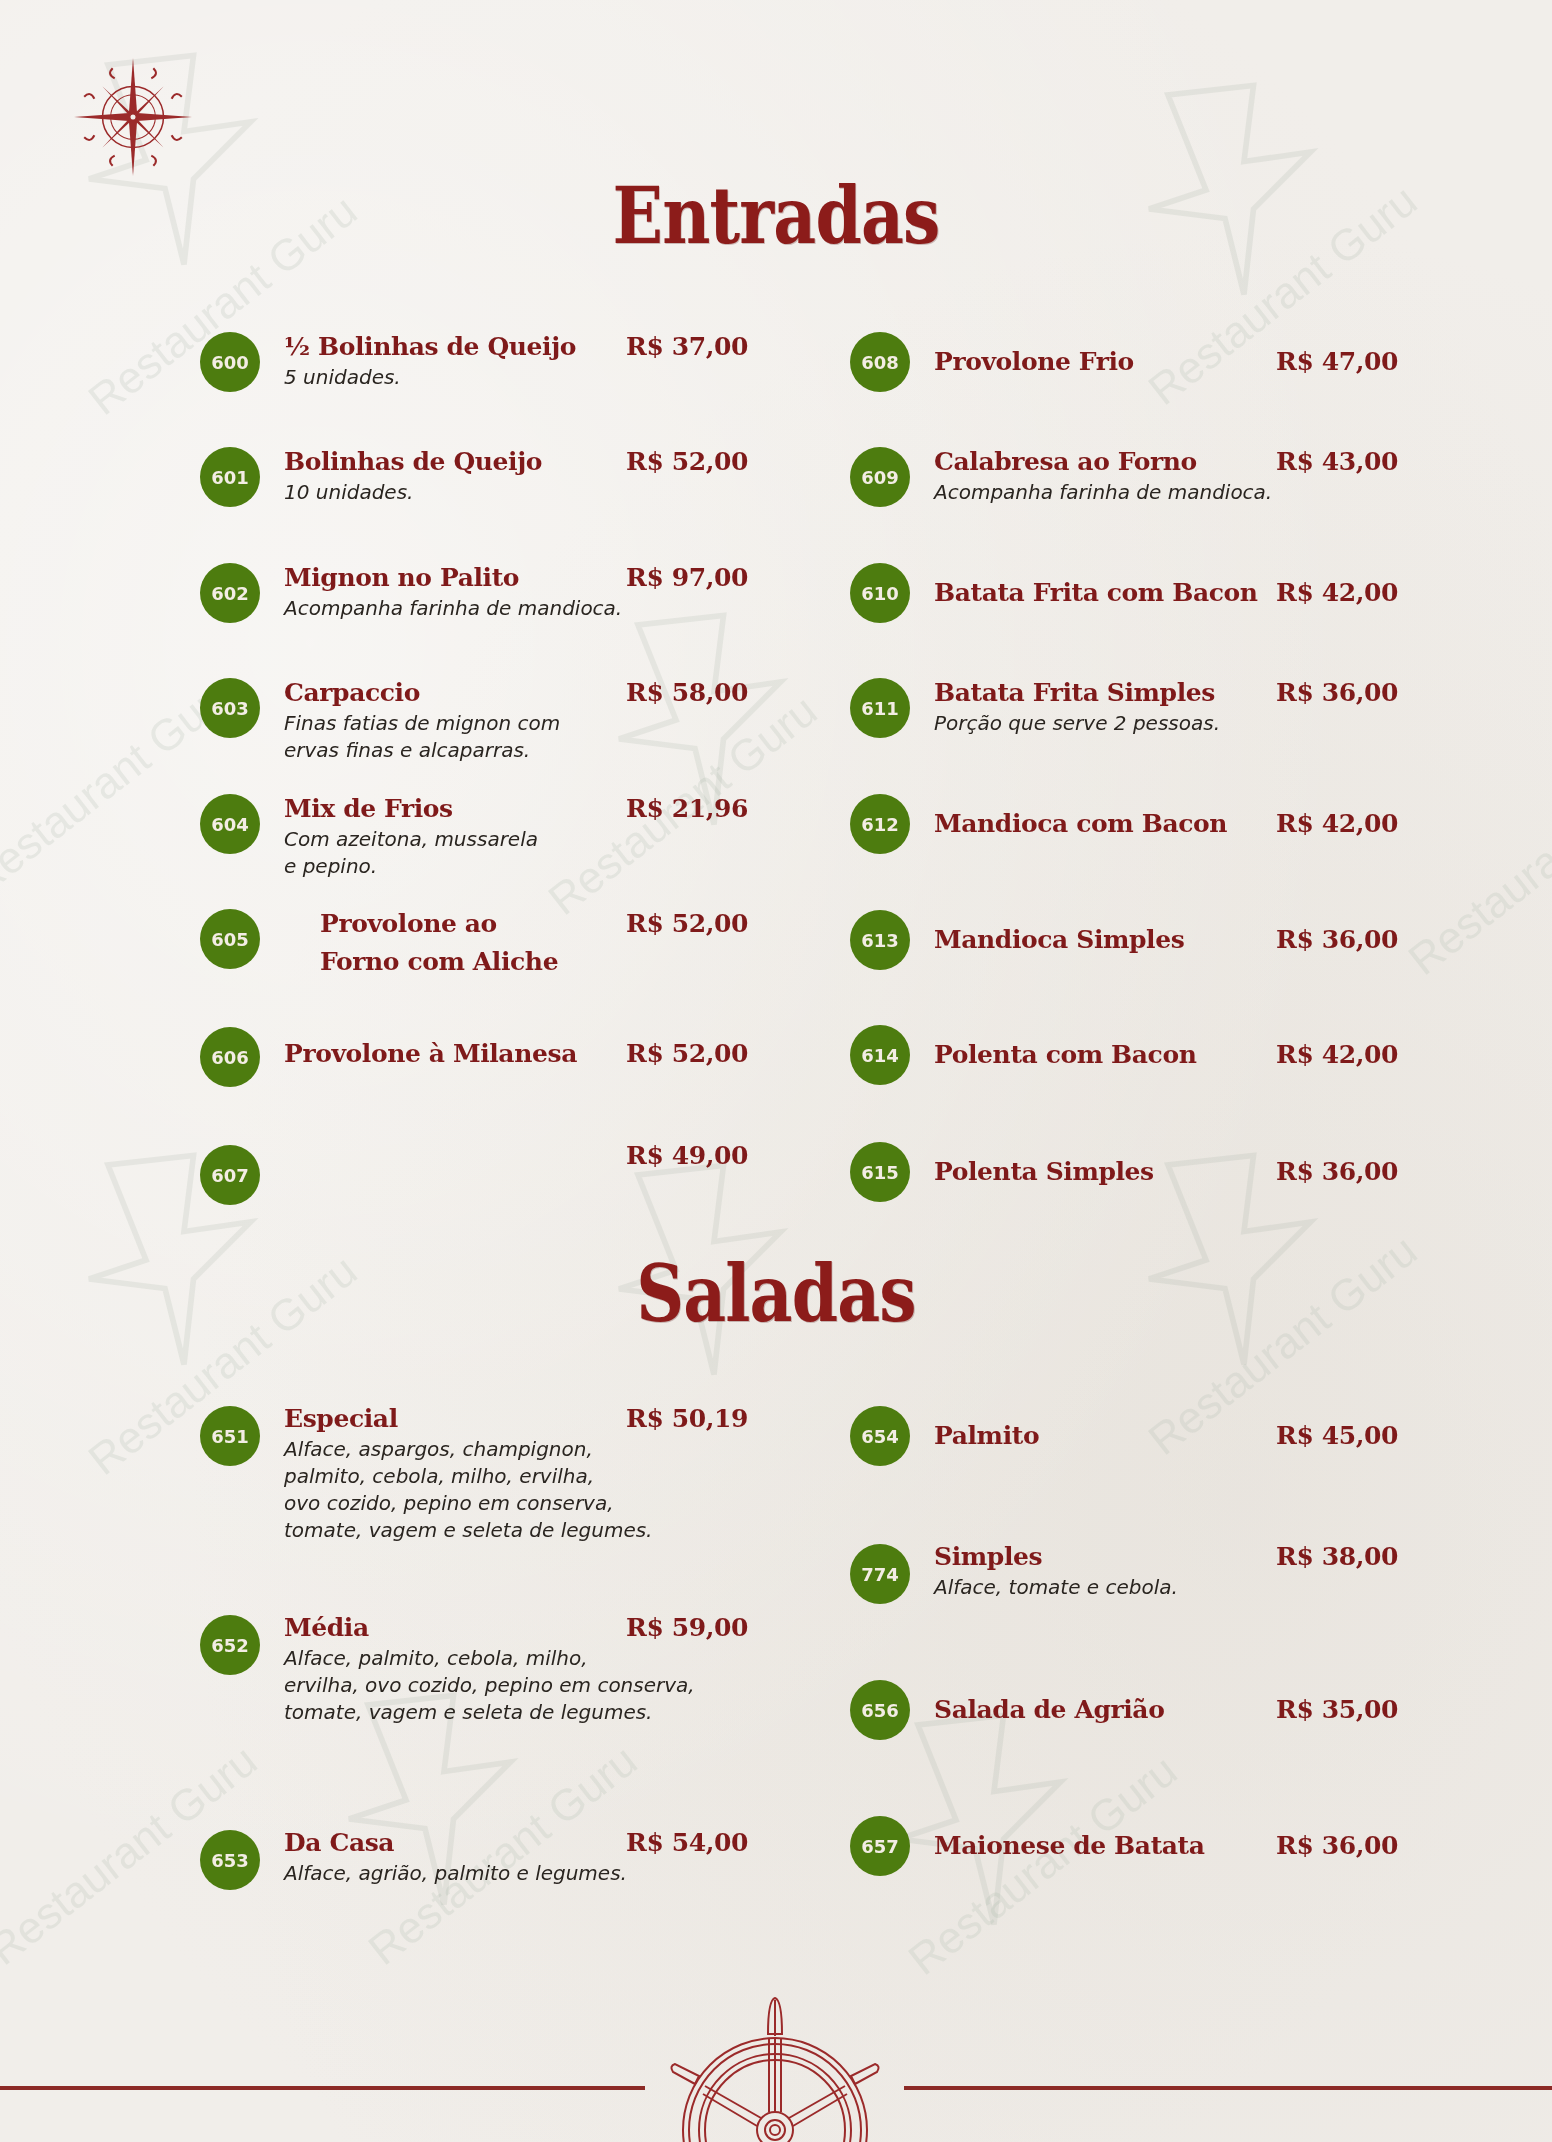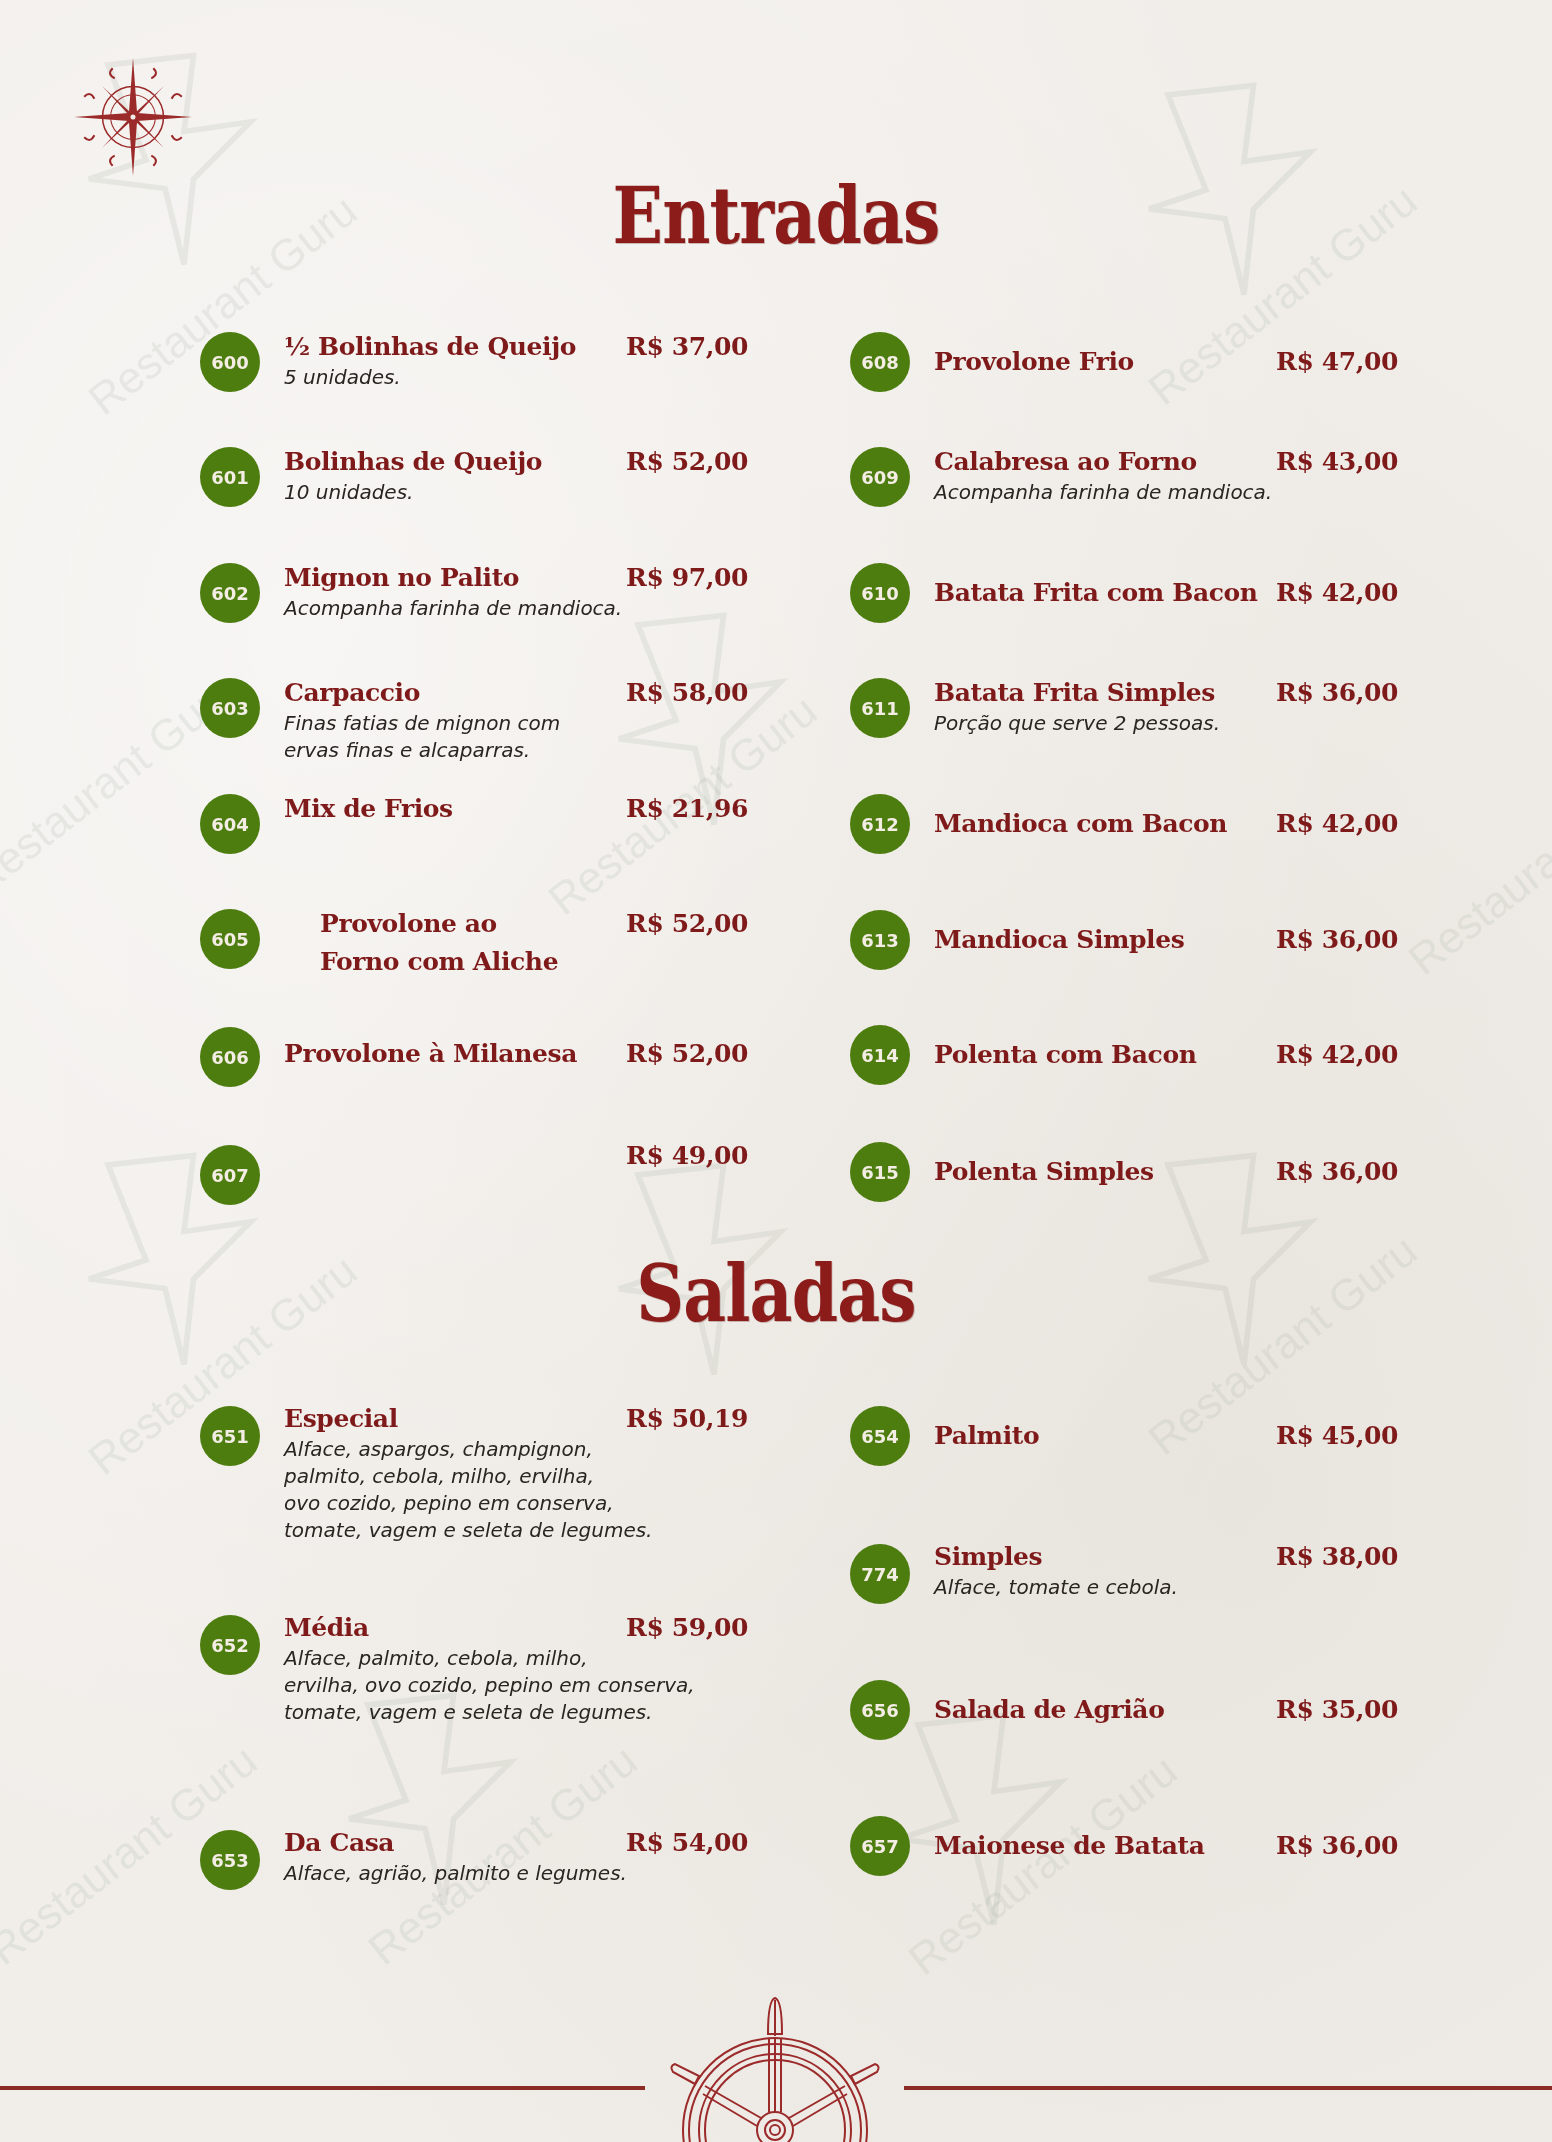--- a/index.html
+++ b/index.html
@@ -137,20 +137,22 @@
     <div class="badge" style="top:4px;">603</div>
     <div class="name">Carpaccio</div>
     <div class="price">R$ 58,00</div>
     <div class="desc">Finas fatias de mignon com
 ervas finas e alcaparras.</div>
   </div>
   <div class="item" style="left:188px;top:790px;">
     <div class="badge" style="top:4px;">604</div>
     <div class="name">Mix de Frios</div>
     <div class="price">R$ 21,96</div>
+    <div class="desc">Com azeitona, mussarela
+e pepino.</div>
   </div>
   <div class="item" style="left:188px;top:905px;">
     <div class="badge" style="top:4px;">605</div>
     <div class="name" style="width:260px;margin-left:36px;">Provolone ao Forno com Aliche</div>
     <div class="price">R$ 52,00</div>
   </div>
   <div class="item" style="left:188px;top:1035px;">
     <div class="badge" style="top:-8px;">606</div>
     <div class="name">Provolone à Milanesa</div>
     <div class="price">R$ 52,00</div>

